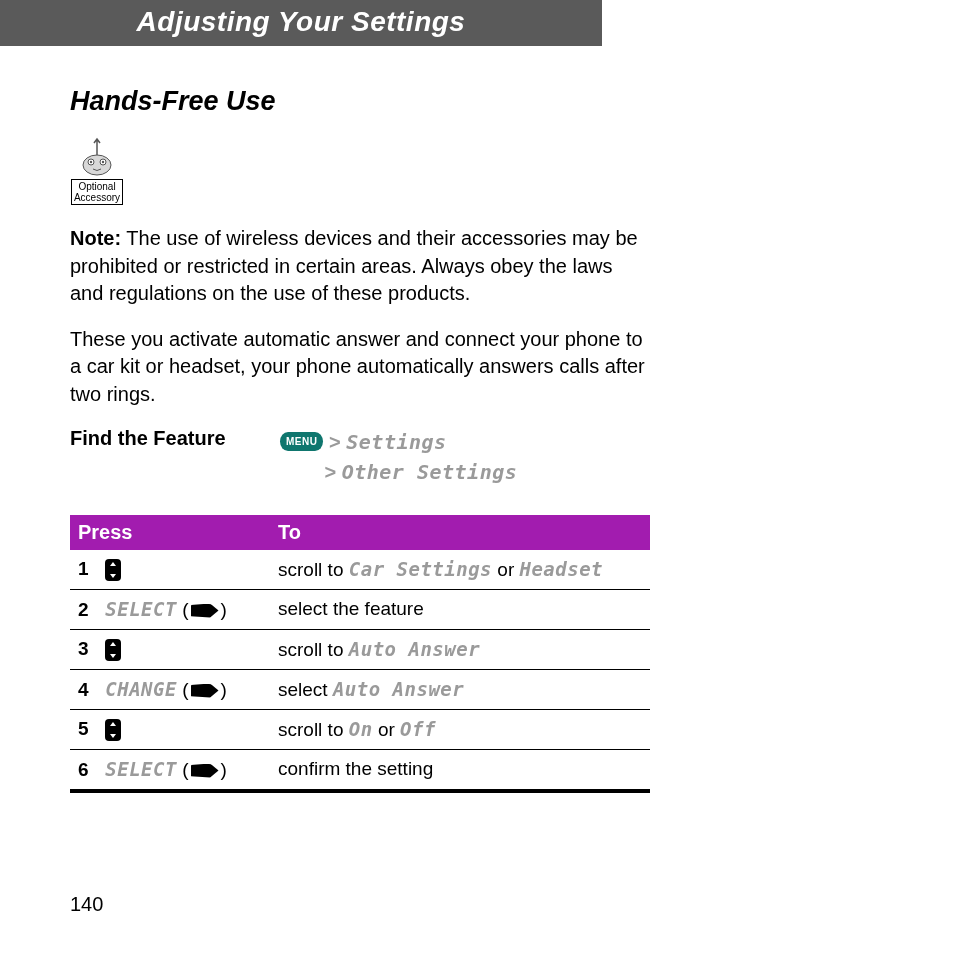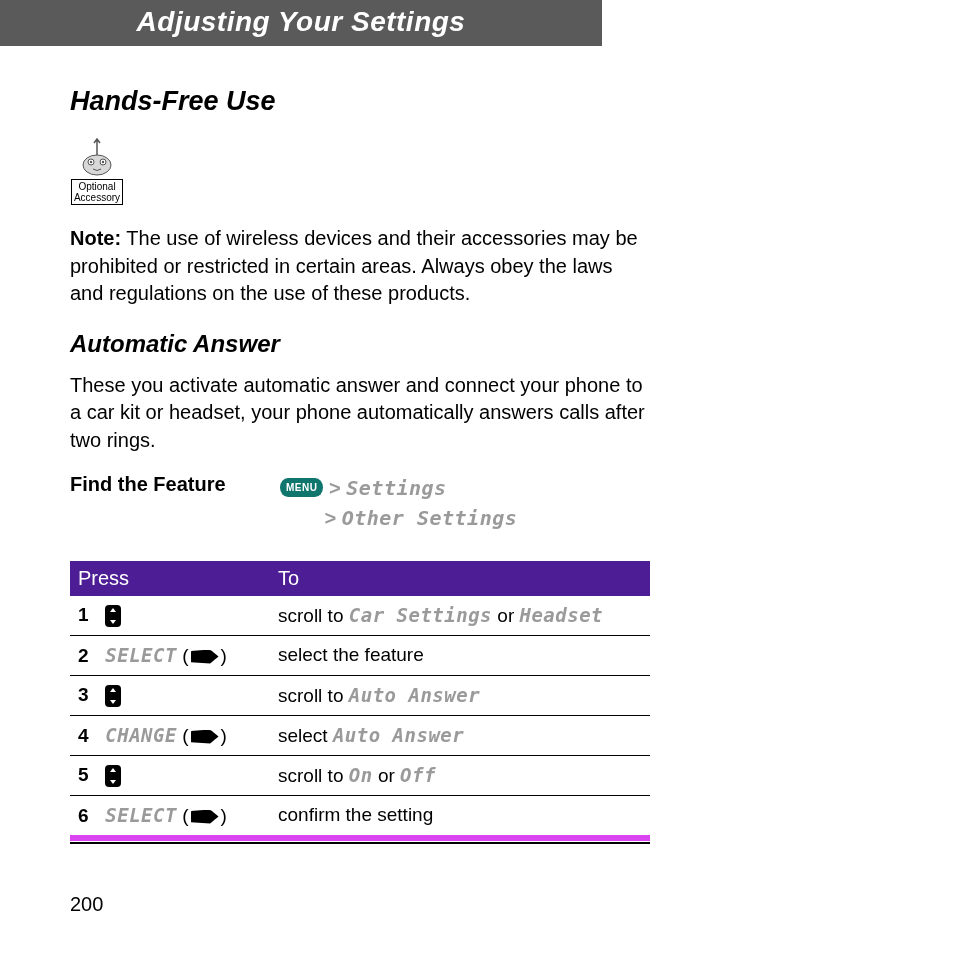--- a/index.html
+++ b/index.html
@@ -96,31 +96,31 @@
     letter-spacing: 0.5px;
     font-style: italic;
   }
   .gt { color: #9a9a9a; font-weight: bold; }
   table.steps {
     width: 100%;
     border-collapse: collapse;
     font-size: 19px;
   }
   table.steps thead th {
-    background: #4c1d95;
+    background: #a21caf;
     color: #fff;
-    font-weight: normal;
+    font-weight: bold;
     text-align: left;
     padding: 6px 8px;
     font-size: 20px;
   }
   table.steps thead th:first-child { width: 200px; }
   table.steps tbody tr { border-bottom: 1px solid #000; }
   table.steps tbody tr:last-child { border-bottom: 3px double #000; border-bottom-width:1px; box-shadow: 0 3px 0 #000, 0 1px 0 #fff inset; }
-  table.steps tbody tr:last-child td { border-bottom: 6px solid #d946ef; }
+  table.steps tbody tr:last-child td { border-bottom: 1px solid #d946ef; }
   .tbl-bottom { border-top:1px solid #000; height:2px; border-bottom:1px solid #000; margin-top:1px;}
   table.steps td { padding: 8px 8px; vertical-align: middle; }
   .step-num { font-weight: bold; display:inline-block; width:22px; }
   .scroll-key {
     display: inline-block;
     width: 16px; height: 22px;
     background: #000;
     border-radius: 4px;
     position: relative;
     vertical-align: middle;
@@ -177,21 +177,20 @@
         <span>Optional</span><br>
         <span>Accessory</span>
       </span>
     </div>
   </div>
 
   <p class="body">
     <span class="note-label">Note:</span><span> The use of wireless devices and their accessories may be prohibited or restricted in certain areas. Always obey the laws and regulations on the use of these products.</span>
   </p>
 
-  <h3 class="subsection">Automatic Answer</h3>
 
   <p class="body">These you activate automatic answer and connect your phone to a car kit or headset, your phone automatically answers calls after two rings.</p>
 
   <div class="find-feature">
     <div class="ff-label">Find the Feature</div>
     <div class="ff-path">
       <span class="menu-key">MENU</span>
       <span class="gt"> &gt; </span><span class="ui-text">Settings</span><br>
       &nbsp;&nbsp;&nbsp;&nbsp;&nbsp;&nbsp;&nbsp;&nbsp;<span class="gt">&gt; </span><span class="ui-text">Other Settings</span>
     </div>
@@ -228,13 +227,13 @@
         <tr>
           <td><span class="step-num">6</span>  <span class="ui-text">SELECT</span> (<span class="soft-key"></span>)</td>
           <td>confirm the setting</td>
         </tr>
       </tbody>
   </table>
   <div class="tbl-bottom"></div>
 
 </div>
 
-<div class="page-num">200</div>
+<div class="page-num">140</div>
 
 </body></html>

